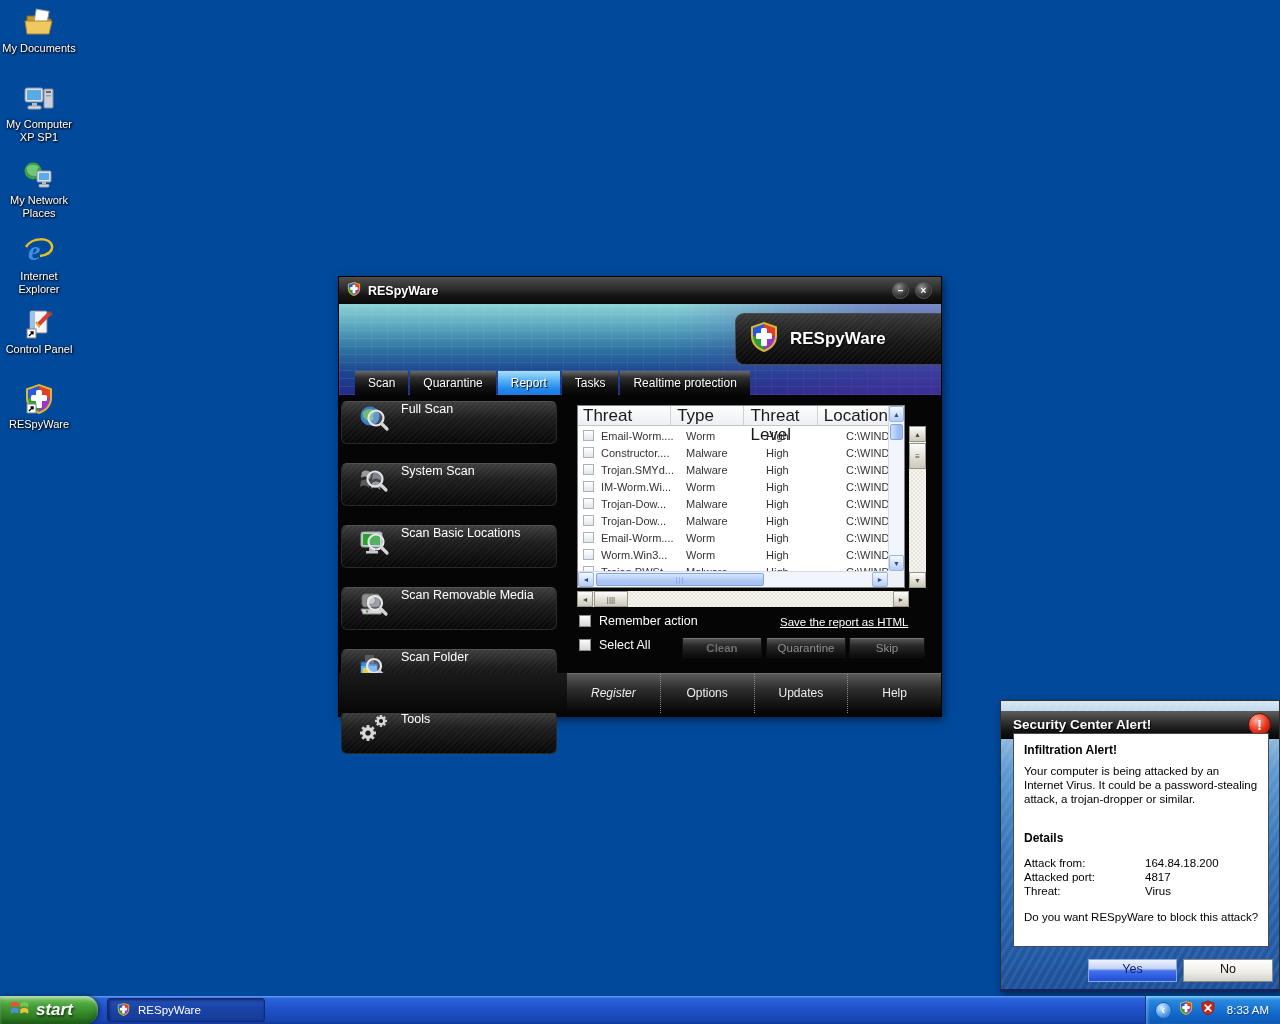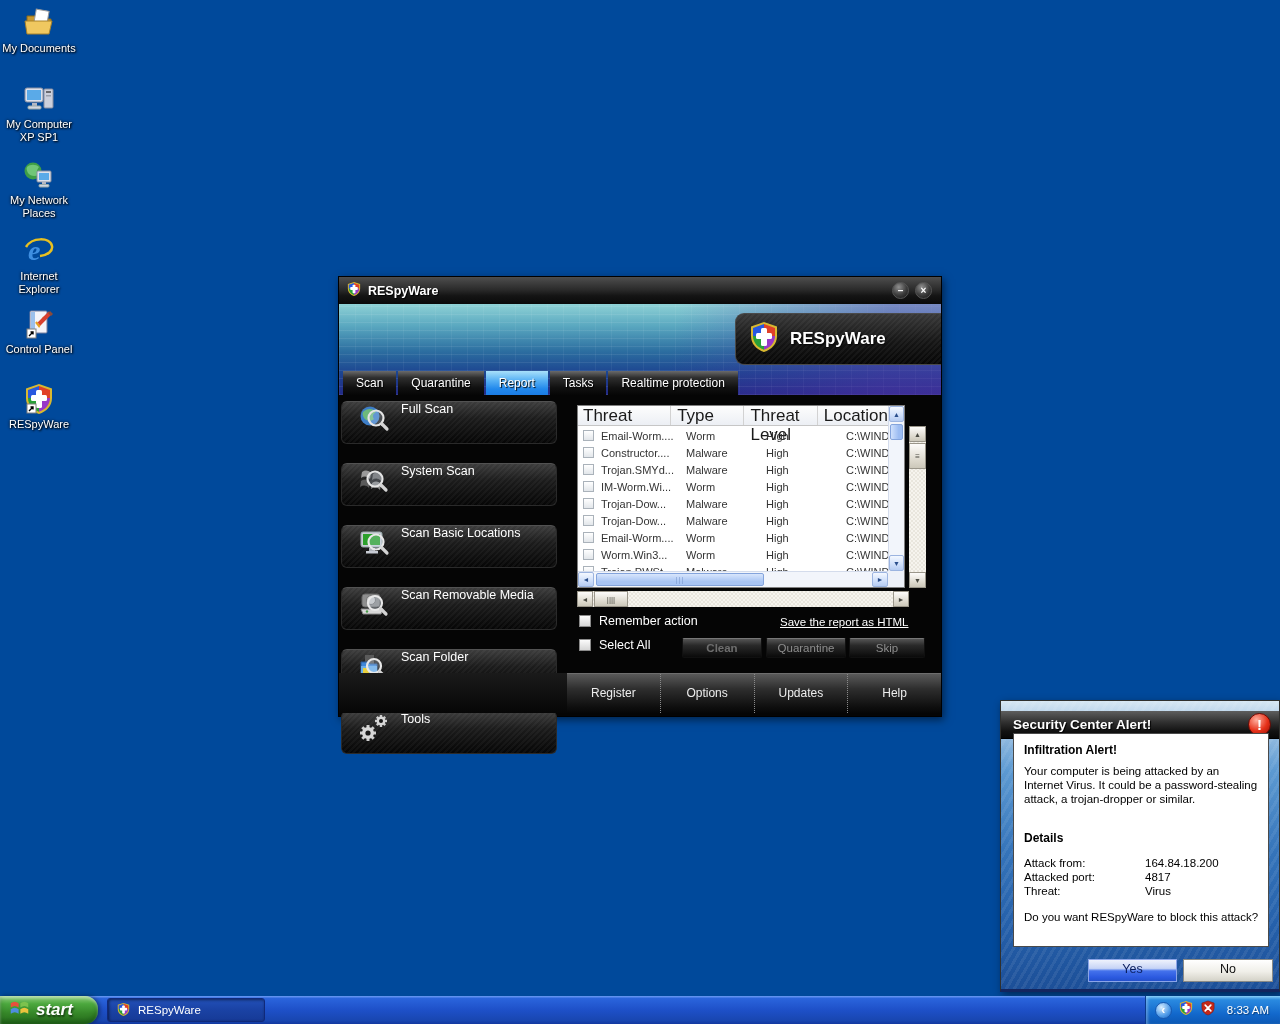--- a/index.html
+++ b/index.html
@@ -24,21 +24,21 @@
     background:
       linear-gradient(100deg, rgba(20,40,120,0) 55%, rgba(90,50,170,.45) 90%),
       repeating-linear-gradient(90deg, rgba(255,255,255,.05) 0 1px, transparent 1px 16px),
       repeating-linear-gradient(0deg, rgba(255,255,255,.08) 0 1px, transparent 1px 8px),
       linear-gradient(180deg,#8fd2d6 0%,#5aa8c0 24%,#2c6ea0 52%,#1c4490 76%,#232a86 100%); }
   .logo-badge { position:absolute; right:0; top:9px; width:206px; height:52px; border-radius:9px 0 0 9px;
     background:repeating-linear-gradient(135deg, rgba(255,255,255,.04) 0 2px, transparent 2px 4px), linear-gradient(180deg,#383838 0%,#161616 55%,#060606 100%);
     border:1px solid #4a4a4a; border-right:none; display:flex; align-items:center; gap:9px; padding-left:11px; }
   .logo-text { color:#fff; font-size:17px; font-weight:bold; text-shadow:1px 1px 2px #000; }
 
-  .tabs { position:absolute; left:4px; top:94px; height:24px; display:flex; gap:2px;justify-content:space-between; }
+  .tabs { position:absolute; left:16px; top:94px; height:24px; display:flex; gap:2px;justify-content:space-between; }
   .tab { height:24px; padding:0 13px; color:#fff; font-size:12px; line-height:24px; cursor:pointer; text-shadow:1px 1px 1px #000;
     background:linear-gradient(180deg,#6a6a6a 0%,#2e2e2e 28%,#101010 70%,#060606 100%); }
   .tab.selected { background:linear-gradient(180deg,#a8e0fa 0%,#56b0f4 40%,#2188ec 75%,#1b7ce4 100%); }
 
   .content { position:absolute; left:0; top:118px; right:0; height:278px; background:#050505; }
 
   .sidebar { position:absolute; left:2px; top:6px; width:216px; }
   .side-btn { height:43px; margin-bottom:19px; border-radius:6px; display:flex; gap:11px; padding-left:15px; cursor:pointer;
     background:repeating-linear-gradient(135deg, rgba(255,255,255,.035) 0 2px, transparent 2px 4px), linear-gradient(180deg,#3c3c3c 0%,#1c1c1c 40%,#060606 100%);
     border:1px solid #2a2a2a; border-top-color:#525252; }
@@ -85,21 +85,21 @@
   .action-btn { position:absolute; top:243px; height:20px; border-radius:2px; cursor:pointer; font-size:11.5px; text-align:center; line-height:18px; color:#8e8e8e;
     background:linear-gradient(180deg,#555 0%,#2a2a2a 35%,#0a0a0a 100%); border:1px solid #101010; border-top-color:#777; }
   .btn-clean { left:343px; width:80px; font-weight:bold; color:#6e6e6e; }
   .btn-quarantine { left:427px; width:80px; }
   .btn-skip { left:510px; width:76px; }
 
   .bottom-bar { position:absolute; left:0; top:396px; right:0; height:40px; background:linear-gradient(180deg,#1a1a1a,#060606); }
   .menu-panel { position:absolute; right:0; top:0; width:374px; height:40px; display:flex;
     background:linear-gradient(180deg,#5a5a5a 0%,#2e2e2e 38%,#0e0e0e 85%,#060606 100%); border-top:1px solid #6e6e6e; }
   .menu-item { flex:1; text-align:center; line-height:39px; color:#ededed; font-size:12px; cursor:pointer; border-left:1px dotted #8a8a8a; }
-  .menu-item:first-child { border-left:none; }
+  .menu-item:first-child { border-left:none;font-style:italic; }
 
   
   #alert-popup { position:absolute; left:1000px; top:700px; width:280px; height:292px; border:1px solid #30302e; border-bottom:3px solid #13255e; box-shadow:2px 3px 8px rgba(0,0,0,.45);
     background:
       repeating-linear-gradient(120deg, rgba(255,255,255,.07) 0 3px, transparent 3px 7px),
       linear-gradient(180deg,#d7e7f3 0%,#aac9e6 7%,#5d9ad2 24%,#3574ba 52%,#2560aa 78%,#1c4f98 100%); }
   .popup-titlebar { position:absolute; left:0; top:10px; right:0; height:28px; display:flex; align-items:center; padding:0 8px 0 12px;
     background:linear-gradient(180deg,#5e5e5e 0%,#303030 42%,#121212 75%,#080808 100%); border-bottom:1px solid #000; }
   .popup-title { color:#fff; font-size:13.5px; font-weight:bold; flex:1; text-shadow:1px 1px 1px #000; }
   .alert-badge { width:23px; height:23px; border-radius:50%; background:radial-gradient(circle at 36% 28%, #ffb0a0, #e63018 55%, #8e0e06 100%);

